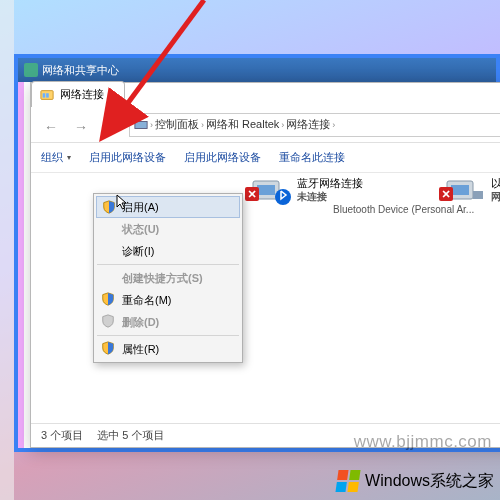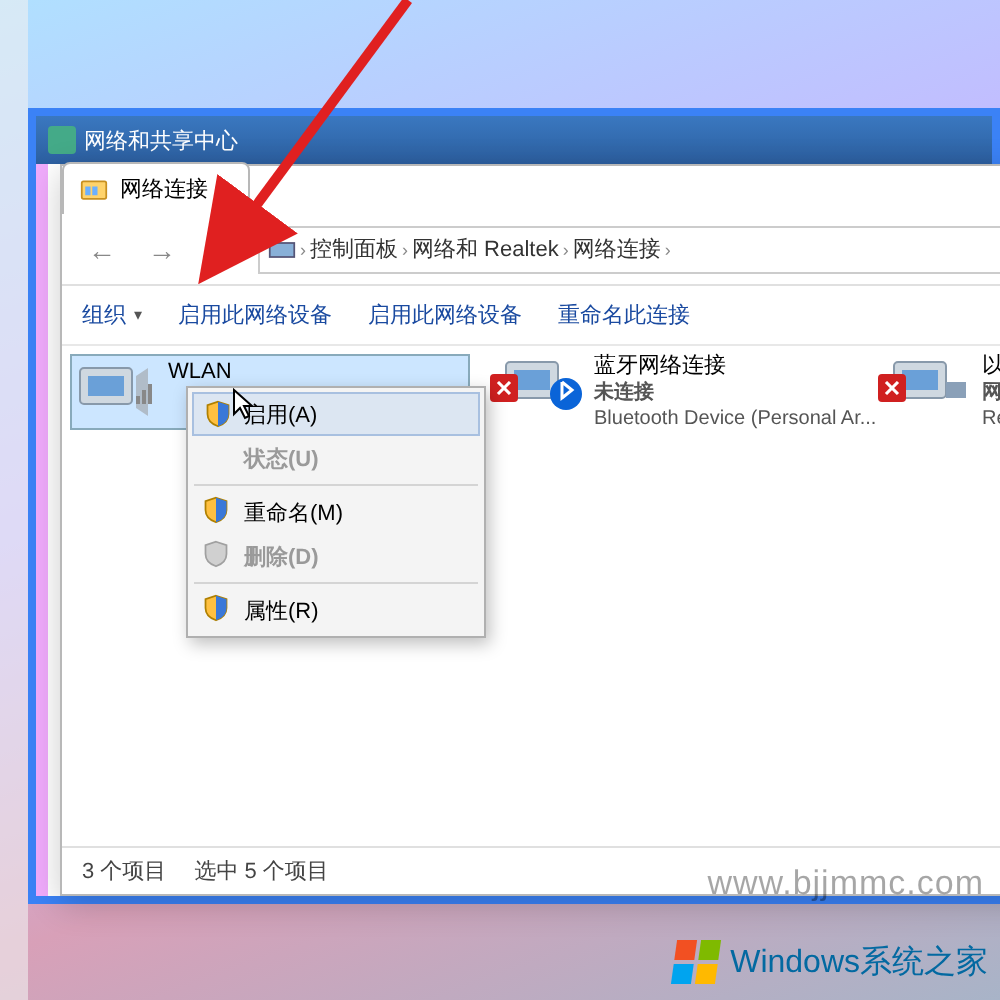--- a/index.html
+++ b/index.html
@@ -23,39 +23,39 @@
   .exp-toolbar { position:absolute; top:60px; left:0; right:0; height:30px; border-bottom:1px solid #e8e8e8; display:flex; align-items:center; padding:0 10px; gap:18px; font-size:11px; color:#1a4aa0; }
   .tb-item { display:flex; align-items:center; gap:2px; }
   .tb-item.dd::after { content:"▾"; font-size:8px; color:#555; margin-left:2px; }
 
   .content { position:absolute; top:90px; left:0; right:0; bottom:24px; padding:6px 10px; }
   .conn { position:absolute; width:190px; display:flex; gap:6px; font-size:11px; }
   .conn .ico { width:40px; height:32px; flex-shrink:0; position:relative; }
   .conn .txt { display:flex; flex-direction:column; gap:1px; line-height:1.2; }
   .conn .name { color:#000; }
   .conn .stat { color:#555; font-size:10px;font-weight:bold; }
-  .conn .dev { color:#555; font-size:10px; white-space:nowrap; overflow:hidden; text-overflow:ellipsis; }
+  .conn .dev { color:#555; font-size:10px; white-space:nowrap; overflow:hidden; text-overflow:ellipsis;margin-left:36px; }
   .wlan { top:4px; left:4px; background:#cce6ff; border:1px solid #8ab; padding:2px; width:200px; }
   .bt { top:4px; left:220px; }
   .eth { top:4px; left:414px; width:120px; }
   .redx { position:absolute; left:-6px; top:10px; width:14px; height:14px; color:#fff; background:#d02020; border-radius:2px; font-size:11px; font-weight:bold; display:flex; align-items:center; justify-content:center; }
 
   .ctx { position:absolute; top:20px; left:62px; width:150px; background:#f4f4f4; border:1px solid #b0b0b0; box-shadow:2px 3px 8px rgba(0,0,0,0.25); padding:2px; font-size:11px; }
   .ctx-item { height:22px; display:flex; align-items:center; padding:0 8px 0 26px; position:relative; color:#000; }
   .ctx-item.dim { color:#9a9a9a;font-weight:bold; }
   .ctx-item.sel { background:#dce6f2; border:1px solid #a8c0e0; padding-left:25px; height:22px; }
   .ctx-sep { height:1px; background:#d4d4d4; margin:2px 1px; }
   .shield { position:absolute; left:5px; top:3px; width:14px; height:14px; }
 
   .statusbar { position:absolute; left:0; right:0; bottom:0; height:24px; border-top:1px solid #e0e0e0; display:flex; align-items:center; padding:0 10px; gap:14px; font-size:11px; color:#444; background:#fff; }
 
   .arrow { position:absolute; top:0; left:54px; width:200px; height:200px; pointer-events:none; z-index:50; }
   .cursor { position:absolute; top:194px; left:116px; width:14px; height:18px; z-index:60; }
 
-  .watermark { position:absolute; right:6px; bottom:8px; display:flex; align-items:center; gap:6px; font-size:16px; color:#0369a1; z-index:80; }
+  .watermark { position:absolute; right:6px; bottom:8px; display:flex; align-items:center; gap:6px; font-size:16px; color:#000000; z-index:80; }
   .winlogo { width:22px; height:22px; display:grid; grid-template:1fr 1fr/1fr 1fr; gap:2px; transform:skewX(-8deg); }
   .winlogo span:nth-child(1){background:#f25022;} .winlogo span:nth-child(2){background:#7fba00;}
   .winlogo span:nth-child(3){background:#00a4ef;} .winlogo span:nth-child(4){background:#ffb900;}
   .wm-url { position:absolute; right:8px; bottom:48px; font-size:17px; color:rgba(0,0,0,0.35); z-index:80; letter-spacing:0.5px; }
 </style>
 </head>
 <body>
 
 <div class="desktop"></div>
 <div class="taskbar-left"></div>
@@ -107,37 +107,20 @@
         <div class="tb-item">
             <span>启用此网络设备</span>
           </div>
         <div class="tb-item">
             <span>重命名此连接</span>
           </div>
       </div>
 
       <div class="content">
 
-        <div class="conn wlan">
-          <div class="ico">
-            <svg viewBox="0 0 40 32">
-                <rect x="2" y="4" width="26" height="18" rx="2" fill="#cfd8e0" stroke="#8899aa"></rect>
-                <rect x="6" y="8" width="18" height="10" fill="#6aa0d8"></rect>
-                <path d="M30 8 l6 -4 v24 l-6 -4 z" fill="#b0bcc8"></path>
-                <g fill="#888">
-                  <rect x="30" y="18" width="2" height="4"></rect>
-                  <rect x="33" y="15" width="2" height="7"></rect>
-                  <rect x="36" y="12" width="2" height="10"></rect>
-                </g>
-              </svg>
-          </div>
-          <div class="txt">
-            <span class="name">WLAN</span>
-          </div>
-        </div>
 
         <div class="conn bt">
           <div class="ico">
             <svg viewBox="0 0 40 32">
                 <rect x="2" y="4" width="26" height="18" rx="2" fill="#cfd8e0" stroke="#8899aa"></rect>
                 <rect x="6" y="8" width="18" height="10" fill="#6aa0d8"></rect>
                 <circle cx="32" cy="20" r="8" fill="#0a64d8"></circle>
                 <path d="M30 14 l5 4 -5 4 v-8 M30 22 l5 -4" stroke="#fff" stroke-width="1.5" fill="none"></path>
               </svg>
             <div class="redx">✕</div>
@@ -169,21 +152,27 @@
           <div class="ctx-item sel">
             <svg class="shield" viewBox="0 0 16 16">
                 <path d="M8 1 l6 2 v5 c0 4 -3 6 -6 7 c-3 -1 -6 -3 -6 -7 v-5 z" fill="#ffc040" stroke="#b08000"></path>
                 <path d="M8 1 l6 2 v5 c0 4 -3 6 -6 7 z" fill="#3a78d8"></path>
               </svg>
             <span>启用(A)</span>
           </div>
           <div class="ctx-item dim">
               <span>状态(U)</span>
             </div>
+          <div class="ctx-item">
+              <span>诊断(I)</span>
+            </div>
           <div class="ctx-sep"></div>
+          <div class="ctx-item dim">
+              <span>创建快捷方式(S)</span>
+            </div>
           <div class="ctx-item">
             <svg class="shield" viewBox="0 0 16 16">
                 <path d="M8 1 l6 2 v5 c0 4 -3 6 -6 7 c-3 -1 -6 -3 -6 -7 v-5 z" fill="#ffc040" stroke="#b08000"></path>
                 <path d="M8 1 l6 2 v5 c0 4 -3 6 -6 7 z" fill="#3a78d8"></path>
               </svg>
             <span>重命名(M)</span>
           </div>
           <div class="ctx-item dim">
             <svg class="shield" viewBox="0 0 16 16">
                 <path d="M8 1 l6 2 v5 c0 4 -3 6 -6 7 c-3 -1 -6 -3 -6 -7 v-5 z" fill="#d0d0d0" stroke="#a0a0a0"></path>

